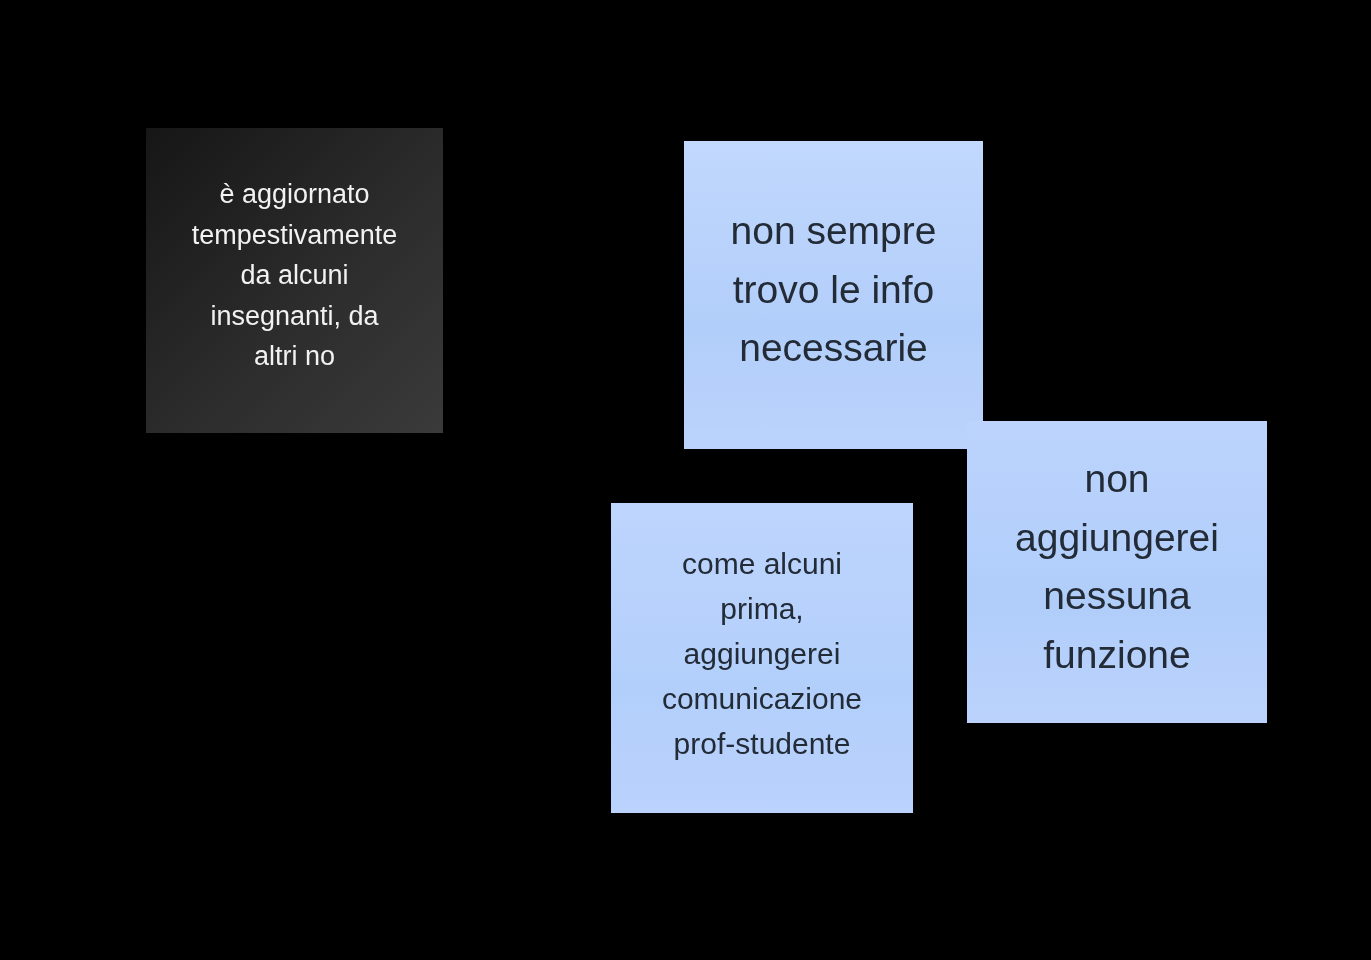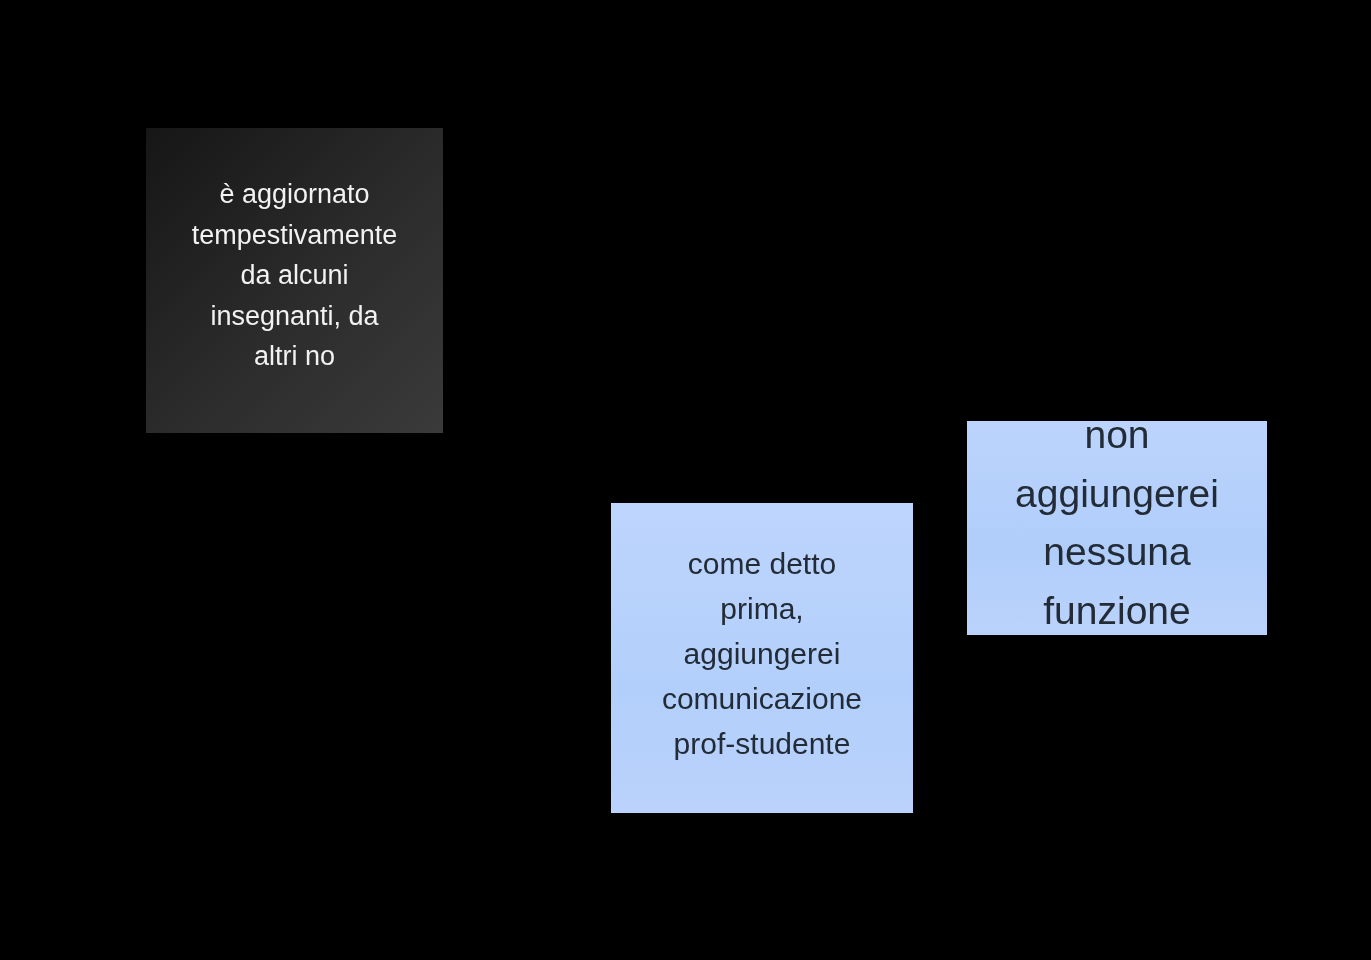--- a/index.html
+++ b/index.html
@@ -41,21 +41,21 @@
   
   .note-2 {
     left: 684px; top: 141px;
     width: 299px; height: 308px;
     background: linear-gradient(180deg, #c2d8fd 0%, #b1cefa 60%, #bbd3fc 100%);
     font-size: 39px;
   }
   
   .note-3 {
     left: 967px; top: 421px;
-    width: 300px; height: 214px;
+    width: 300px; height: 302px;
     background: linear-gradient(180deg, #bcd4fd 0%, #b0cdfa 60%, #bbd3fc 100%);
     font-size: 39px;
   }
   
   .note-4 {
     left: 160px; top: 507px;
     width: 295px; height: 305px;
     background: linear-gradient(180deg, #f49b9c 0%, #f6a4a4 55%, #f8adad 100%);
     font-size: 44px;
   }
@@ -73,30 +73,35 @@
 <div class="board">
 
   <div class="note note-1">
     <span class="note-text">è aggiornato
 tempestivamente
 da alcuni
 insegnanti, da
 altri no</span>
   </div>
 
+  <div class="note note-2">
+    <span class="note-text">non sempre
+trovo le info
+necessarie</span>
+  </div>
 
   <div class="note note-3">
     <span class="note-text">non
 aggiungerei
 nessuna
 funzione</span>
   </div>
 
 
   <div class="note note-5">
-    <span class="note-text">come detto
+    <span class="note-text">come alcuni
 prima,
 aggiungerei
 comunicazione
 prof-studente</span>
   </div>
 
 </div>
 
 </body></html>

